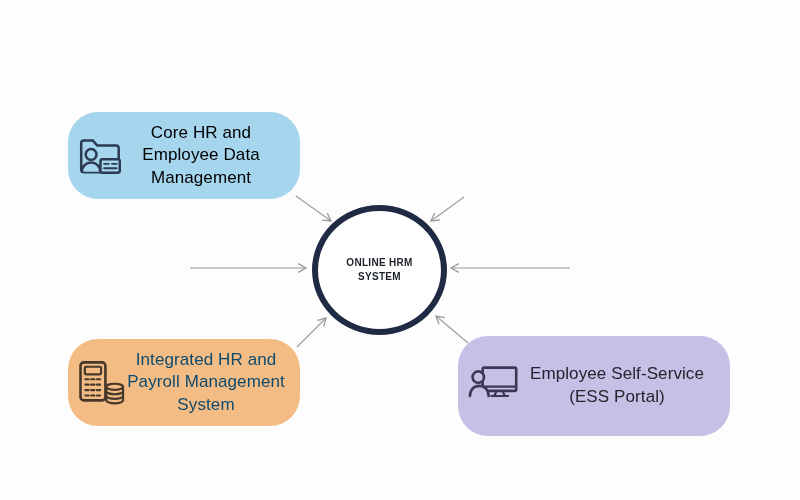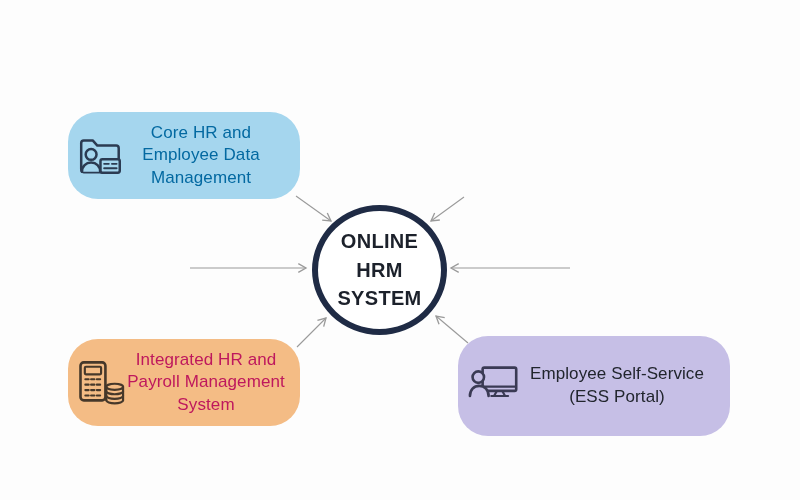--- a/index.html
+++ b/index.html
@@ -30,21 +30,21 @@
   .n4{left:458px;top:336px;width:272px;height:100px;border-radius:30px;}
   .n4 .icon{margin-left:10px;}
   .n4 .label{padding-right:16px;}
   .hub{
     position:absolute;left:312px;top:205px;width:135px;height:130px;
     border:6px solid #1f2b45;border-radius:50%;background:#fff;
     display:flex;flex-direction:column;align-items:center;justify-content:center;
     box-sizing:border-box;
   }
   .hub span{
-    display:block;font-weight:bold;font-size:20px;line-height:1.42;
+    display:block;font-weight:bold;font-size:10px;line-height:1.42;
     letter-spacing:.3px;text-align:center;
   }
   .icon svg{display:block;}
 </style>
 </head>
 <body style="background-color: rgb(253, 253, 253);">
 
 <div class="canvas">
 
   <svg class="arrows" width="800" height="500" viewBox="0 0 800 500">
@@ -54,36 +54,36 @@
       </marker>
     </defs>
     <line x1="296" y1="196" x2="331" y2="221" stroke-width="1.1" marker-end="url(#arr)" style="stroke: rgb(154, 154, 154);"></line>
     <line x1="464" y1="197" x2="431" y2="221" stroke-width="1.1" marker-end="url(#arr)" style="stroke: rgb(154, 154, 154);"></line>
     <line x1="190" y1="268" x2="306" y2="268" stroke-width="1.1" marker-end="url(#arr)" style="stroke: rgb(154, 154, 154);"></line>
     <line x1="570" y1="268" x2="451" y2="268" stroke-width="1.1" marker-end="url(#arr)" style="stroke: rgb(154, 154, 154);"></line>
     <line x1="297" y1="347" x2="326" y2="318" stroke-width="1.1" marker-end="url(#arr)" style="stroke: rgb(154, 154, 154);"></line>
     <line x1="468" y1="343" x2="436" y2="316" stroke-width="1.1" marker-end="url(#arr)" style="stroke: rgb(154, 154, 154);"></line>
   </svg>
 
-  <div class="node n1" style="--bg: #a5d6ee; color: #0369a1;">
+  <div class="node n1" style="--bg: #a5d6ee; color: #000000;">
     <span class="icon" style="color: rgb(43, 59, 82);">
       <svg width="50" height="50" viewBox="0 0 48 48" fill="none" stroke="currentColor" stroke-width="2.4" stroke-linecap="round" stroke-linejoin="round">
         <path d="M5 37 V11.5 c0-1.4 1.1-2.5 2.5-2.5 H16 l4.5 5 H38.5 c1.4 0 2.5 1.1 2.5 2.5 V37 c0 1.4-1.1 2.5-2.5 2.5 H7.5 C6.1 39.5 5 38.4 5 37 Z"></path>
         <path d="M5.5 39 c0-5.2 4-8.8 9-8.8 s9 3.6 9 8.8 Z" fill="var(--bg)" stroke="none"></path>
         <path d="M5.8 39 c0-5.2 3.7-8.8 8.7-8.8 s8.7 3.6 8.7 8.8"></path>
         <circle cx="14.5" cy="22.5" r="5.2" fill="var(--bg)"></circle>
         <rect x="23.5" y="27" width="18.5" height="13" rx="1.8" fill="var(--bg)"></rect>
         <path d="M27 31.5 h4.5 M34.5 31.5 h4.5 M27 35.8 h12" stroke-width="1.8"></path>
       </svg>
     </span>
     <span class="label">Core HR and Employee Data Management</span>
   </div>
 
 
-  <div class="node n3" style="--bg: #f4bc85; color: #be185d;">
+  <div class="node n3" style="--bg: #f4bc85; color: #0c4a6e;">
     <span class="icon" style="color: rgb(70, 56, 42);">
       <svg width="52" height="52" viewBox="0 0 48 48" fill="none" stroke="currentColor" stroke-width="2.4" stroke-linecap="round" stroke-linejoin="round">
         <rect x="6" y="5" width="23" height="35" rx="3"></rect>
         <rect x="10" y="9" width="15" height="7" rx="1" stroke-width="2"></rect>
         <path d="M10.5 20.5 h3 M15.8 20.5 h3 M21.1 20.5 h3 M10.5 25.5 h3 M15.8 25.5 h3 M21.1 25.5 h3 M10.5 30.5 h3 M15.8 30.5 h3 M21.1 30.5 h3 M10.5 35.5 h3 M15.8 35.5 h3 M21.1 35.5 h3" stroke-width="2"></path>
         <path d="M29.8 27.5 h15.5 v12.5 h-15.5 Z" fill="var(--bg)" stroke="none"></path>
         <ellipse cx="37.55" cy="27.5" rx="7.75" ry="2.8" fill="var(--bg)" stroke-width="2"></ellipse>
         <path d="M29.8 27.5 V40 M45.3 27.5 V40" stroke-width="2"></path>
         <path d="M29.8 31.6 c0 1.55 3.5 2.8 7.75 2.8 s7.75-1.25 7.75-2.8 M29.8 35.8 c0 1.55 3.5 2.8 7.75 2.8 s7.75-1.25 7.75-2.8 M29.8 40 c0 1.55 3.5 2.8 7.75 2.8 s7.75-1.25 7.75-2.8" stroke-width="2"></path>
       </svg>

